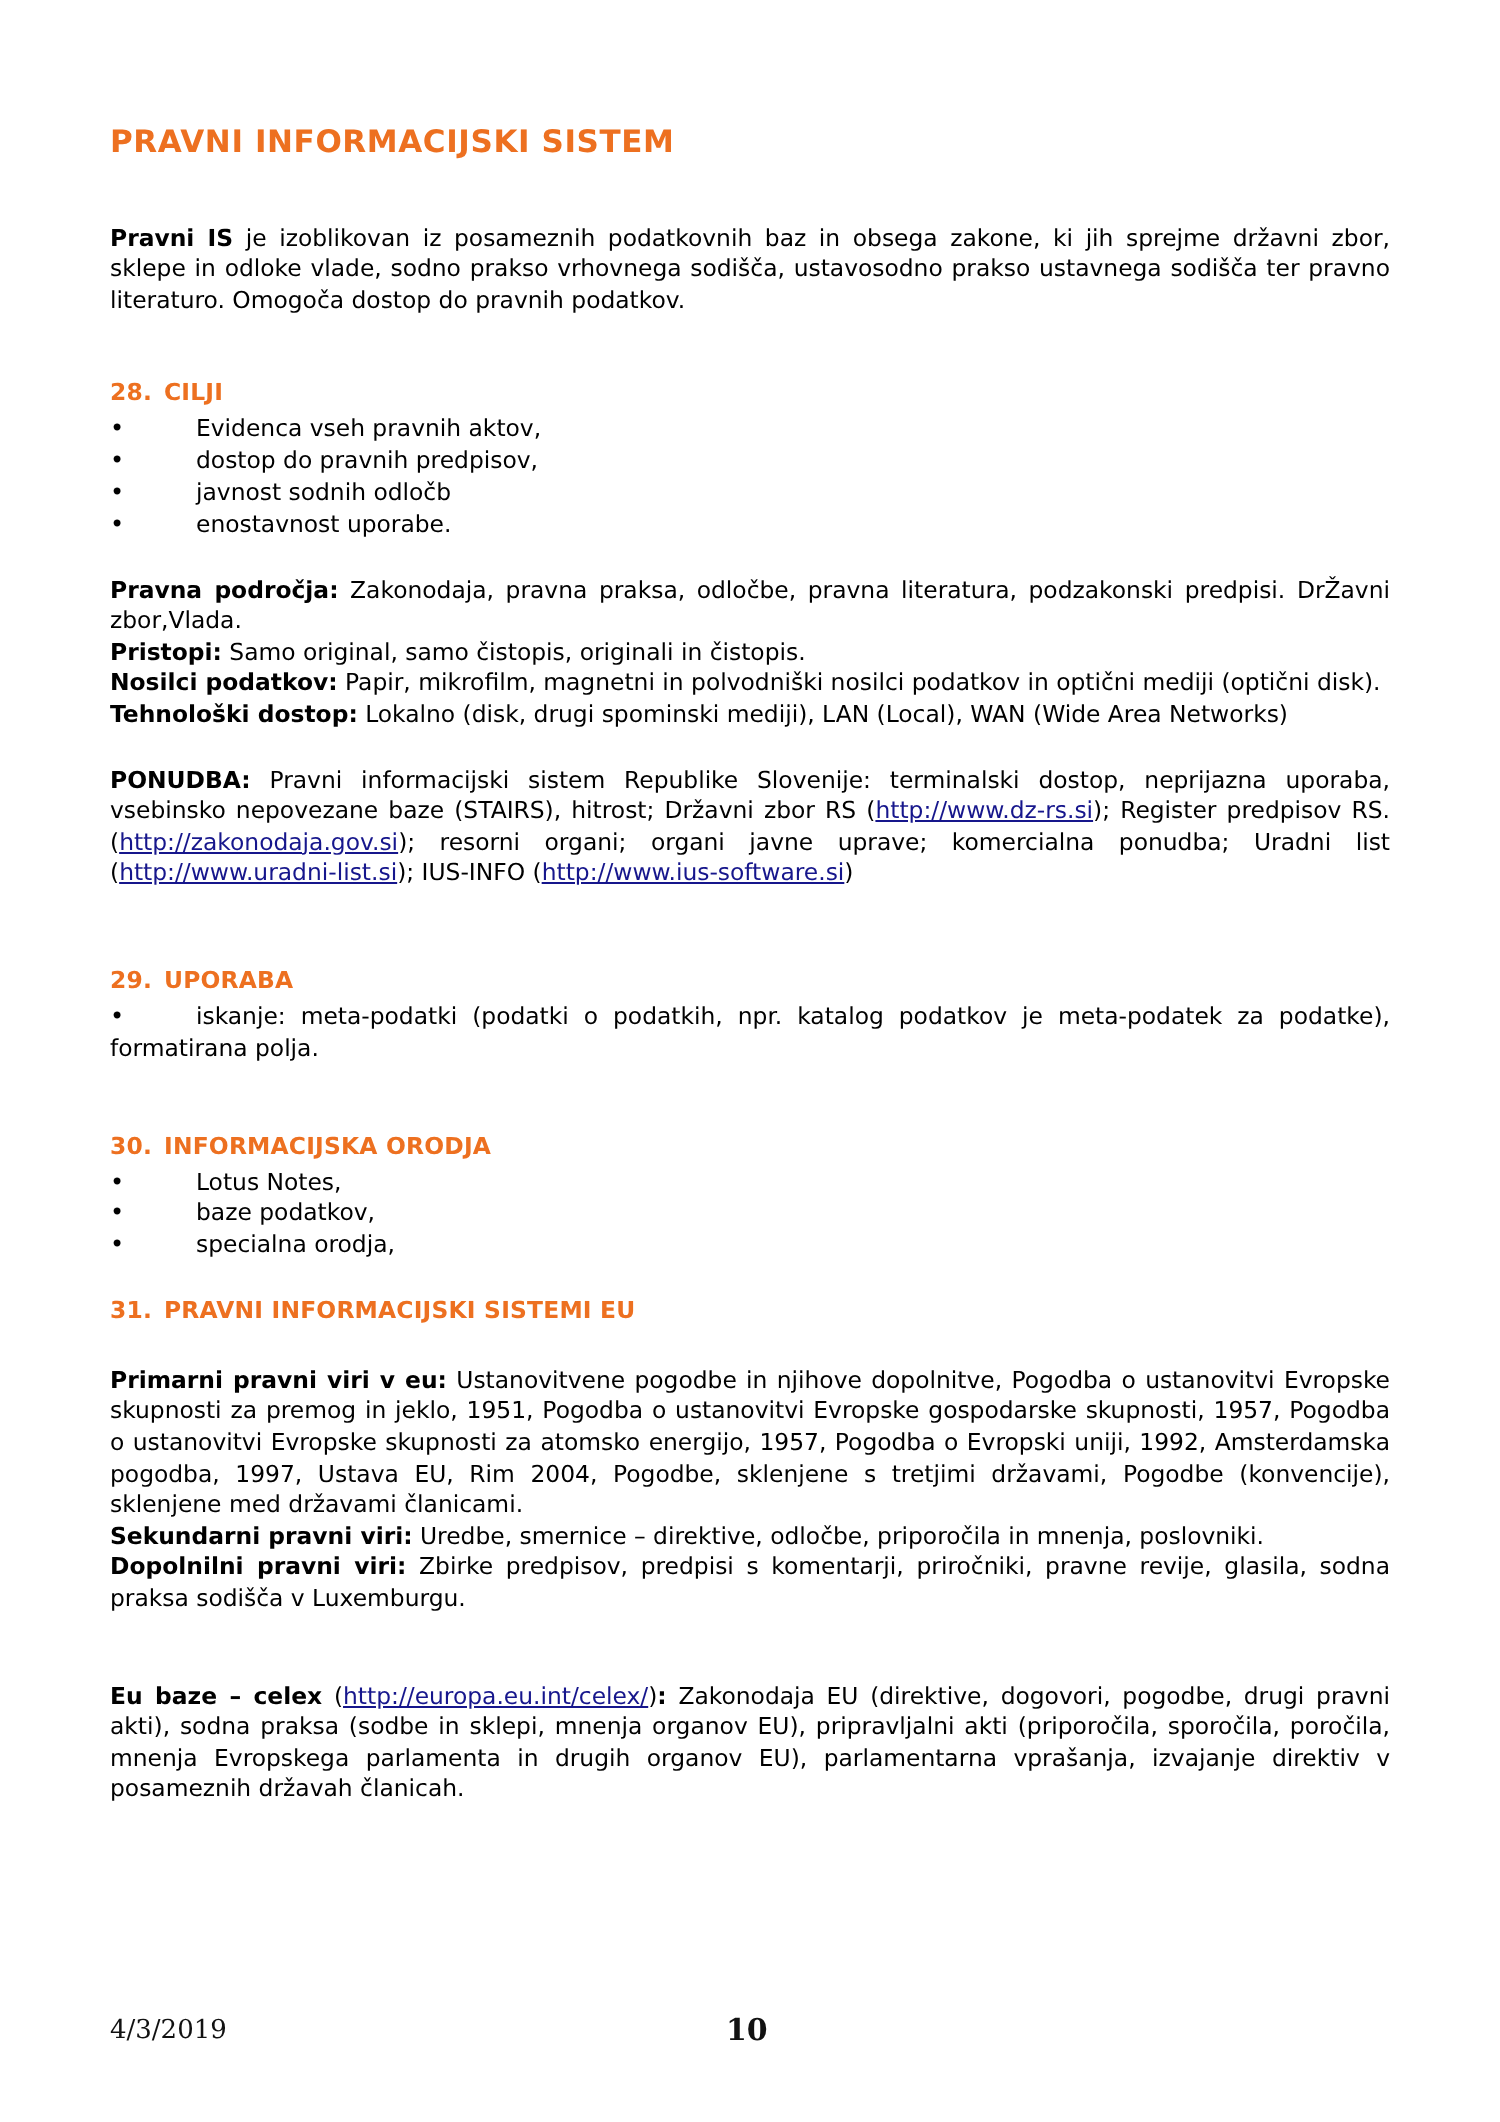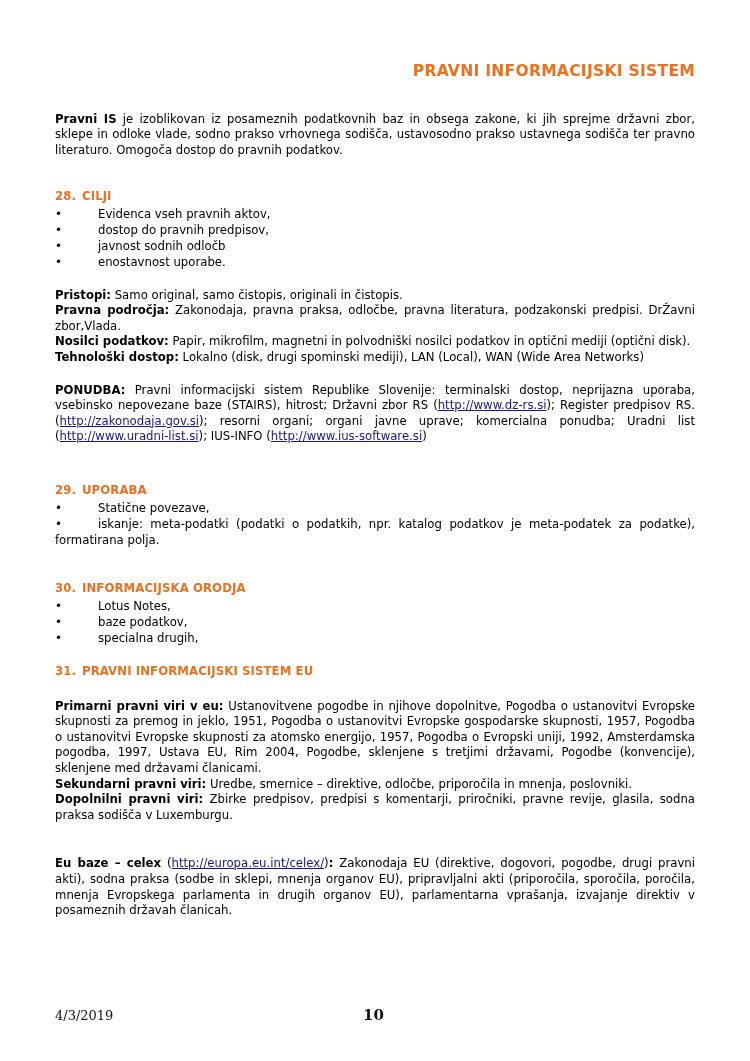--- a/index.html
+++ b/index.html
@@ -27,21 +27,21 @@
     position: absolute;
     left: 55px;
     top: 62px;
     width: 640px;
   }
   h1.doc-title {
     font-family: "DejaVu Sans", "Liberation Sans", sans-serif;
     font-size: 15.5px;
     font-weight: bold;
     color: #ED7020;
-    text-align: right;
+    text-align: left;
     letter-spacing: 0.3px;
     margin: 0 0 31px 0;
     line-height: 1.2;
   }
   p.para {
     font-size: 11.7px;
     line-height: 15.6px;
     text-align: justify;
     margin: 0 0 14px 0;
     color: #000;
@@ -132,51 +132,50 @@
 
     <ul class="bullets">
       <li>Evidenca vseh pravnih aktov,</li>
       <li>dostop do pravnih predpisov,</li>
       <li>javnost sodnih odločb</li>
       <li>enostavnost uporabe.</li>
     </ul>
 
     <div class="gap-md"></div>
 
+    <p class="para tight"><span class="b">Pravna področja:</span><span> Zakonodaja, pravna praksa, odločbe, pravna literatura, podzakonski predpisi. DrŽavni zbor,Vlada.</span></p>
     <p class="para tight"><span class="b">Pristopi:</span><span> Samo original, samo čistopis, originali in čistopis.</span></p>
-    <p class="para tight"><span class="b">Pravna področja:</span><span> Zakonodaja, pravna praksa, odločbe, pravna literatura, podzakonski predpisi. DrŽavni zbor,Vlada.</span></p>
     <p class="para tight"><span class="b">Nosilci podatkov:</span><span> Papir, mikrofilm, magnetni in polvodniški nosilci podatkov in optični mediji (optični disk).</span></p>
     <p class="para tight"><span class="b">Tehnološki dostop:</span><span> Lokalno (disk, drugi spominski mediji), LAN (Local), WAN (Wide Area Networks)</span></p>
 
     <div class="gap-md"></div>
 
     <p class="para"><span class="b">PONUDBA:</span><span> Pravni informacijski sistem Republike Slovenije: terminalski dostop, neprijazna uporaba, vsebinsko nepovezane baze (STAIRS), hitrost; Državni zbor RS (</span><a class="link" href="#">http://www.dz-rs.si</a><span>); Register predpisov RS. (</span><a class="link" href="#">http://zakonodaja.gov.si</a><span>); resorni organi; organi javne uprave; komercialna ponudba; Uradni list (</span><a class="link" href="#">http://www.uradni-list.si</a><span>); IUS-INFO (</span><a class="link" href="#">http://www.ius-software.si</a><span>)</span></p>
 
     <div class="gap-lg"></div>
 
     <h2 class="section"><span class="num">29.</span><span>UPORABA</span></h2>
 
     <ul class="bullets">
-      <li>Statične povezave,</li>
       <li class="hangwrap"><span class="bullet-spacer"></span><span>iskanje: meta-podatki (podatki o podatkih, npr. katalog podatkov je meta-podatek za podatke), formatirana polja.</span></li>
     </ul>
 
     <div class="gap-xl"></div>
 
     <h2 class="section"><span class="num">30.</span><span>INFORMACIJSKA ORODJA</span></h2>
 
     <ul class="bullets">
       <li>Lotus Notes,</li>
       <li>baze podatkov,</li>
-      <li>specialna drugih,</li>
+      <li>specialna orodja,</li>
     </ul>
 
     <div class="gap-md"></div>
 
-    <h2 class="section"><span class="num">31.</span><span>PRAVNI INFORMACIJSKI SISTEM EU</span></h2>
+    <h2 class="section"><span class="num">31.</span><span>PRAVNI INFORMACIJSKI SISTEMI EU</span></h2>
 
     <div class="gap-md"></div>
 
     <p class="para tight"><span class="b">Primarni pravni viri v eu:</span><span> Ustanovitvene pogodbe in njihove dopolnitve, Pogodba o ustanovitvi Evropske skupnosti za premog in jeklo, 1951, Pogodba o ustanovitvi Evropske gospodarske skupnosti, 1957, Pogodba o ustanovitvi Evropske skupnosti za atomsko energijo, 1957, Pogodba o Evropski uniji, 1992, Amsterdamska pogodba, 1997, Ustava EU, Rim 2004, Pogodbe, sklenjene s tretjimi državami, Pogodbe (konvencije), sklenjene med državami članicami.</span></p>
     <p class="para tight"><span class="b">Sekundarni pravni viri:</span><span> Uredbe, smernice – direktive, odločbe, priporočila in mnenja, poslovniki.</span></p>
     <p class="para tight"><span class="b">Dopolnilni pravni viri:</span><span> Zbirke predpisov, predpisi s komentarji, priročniki, pravne revije, glasila, sodna praksa sodišča v Luxemburgu.</span></p>
 
     <div class="gap-xl"></div>
 
     <p class="para"><span class="b">Eu baze – celex</span><span> (</span><a class="link" href="#">http://europa.eu.int/celex/</a><span>)</span><span class="b">:</span><span> Zakonodaja EU (direktive, dogovori, pogodbe, drugi pravni akti), sodna praksa (sodbe in sklepi, mnenja organov EU), pripravljalni akti (priporočila, sporočila, poročila, mnenja Evropskega parlamenta in drugih organov EU), parlamentarna vprašanja, izvajanje direktiv v posameznih državah članicah.</span></p>

